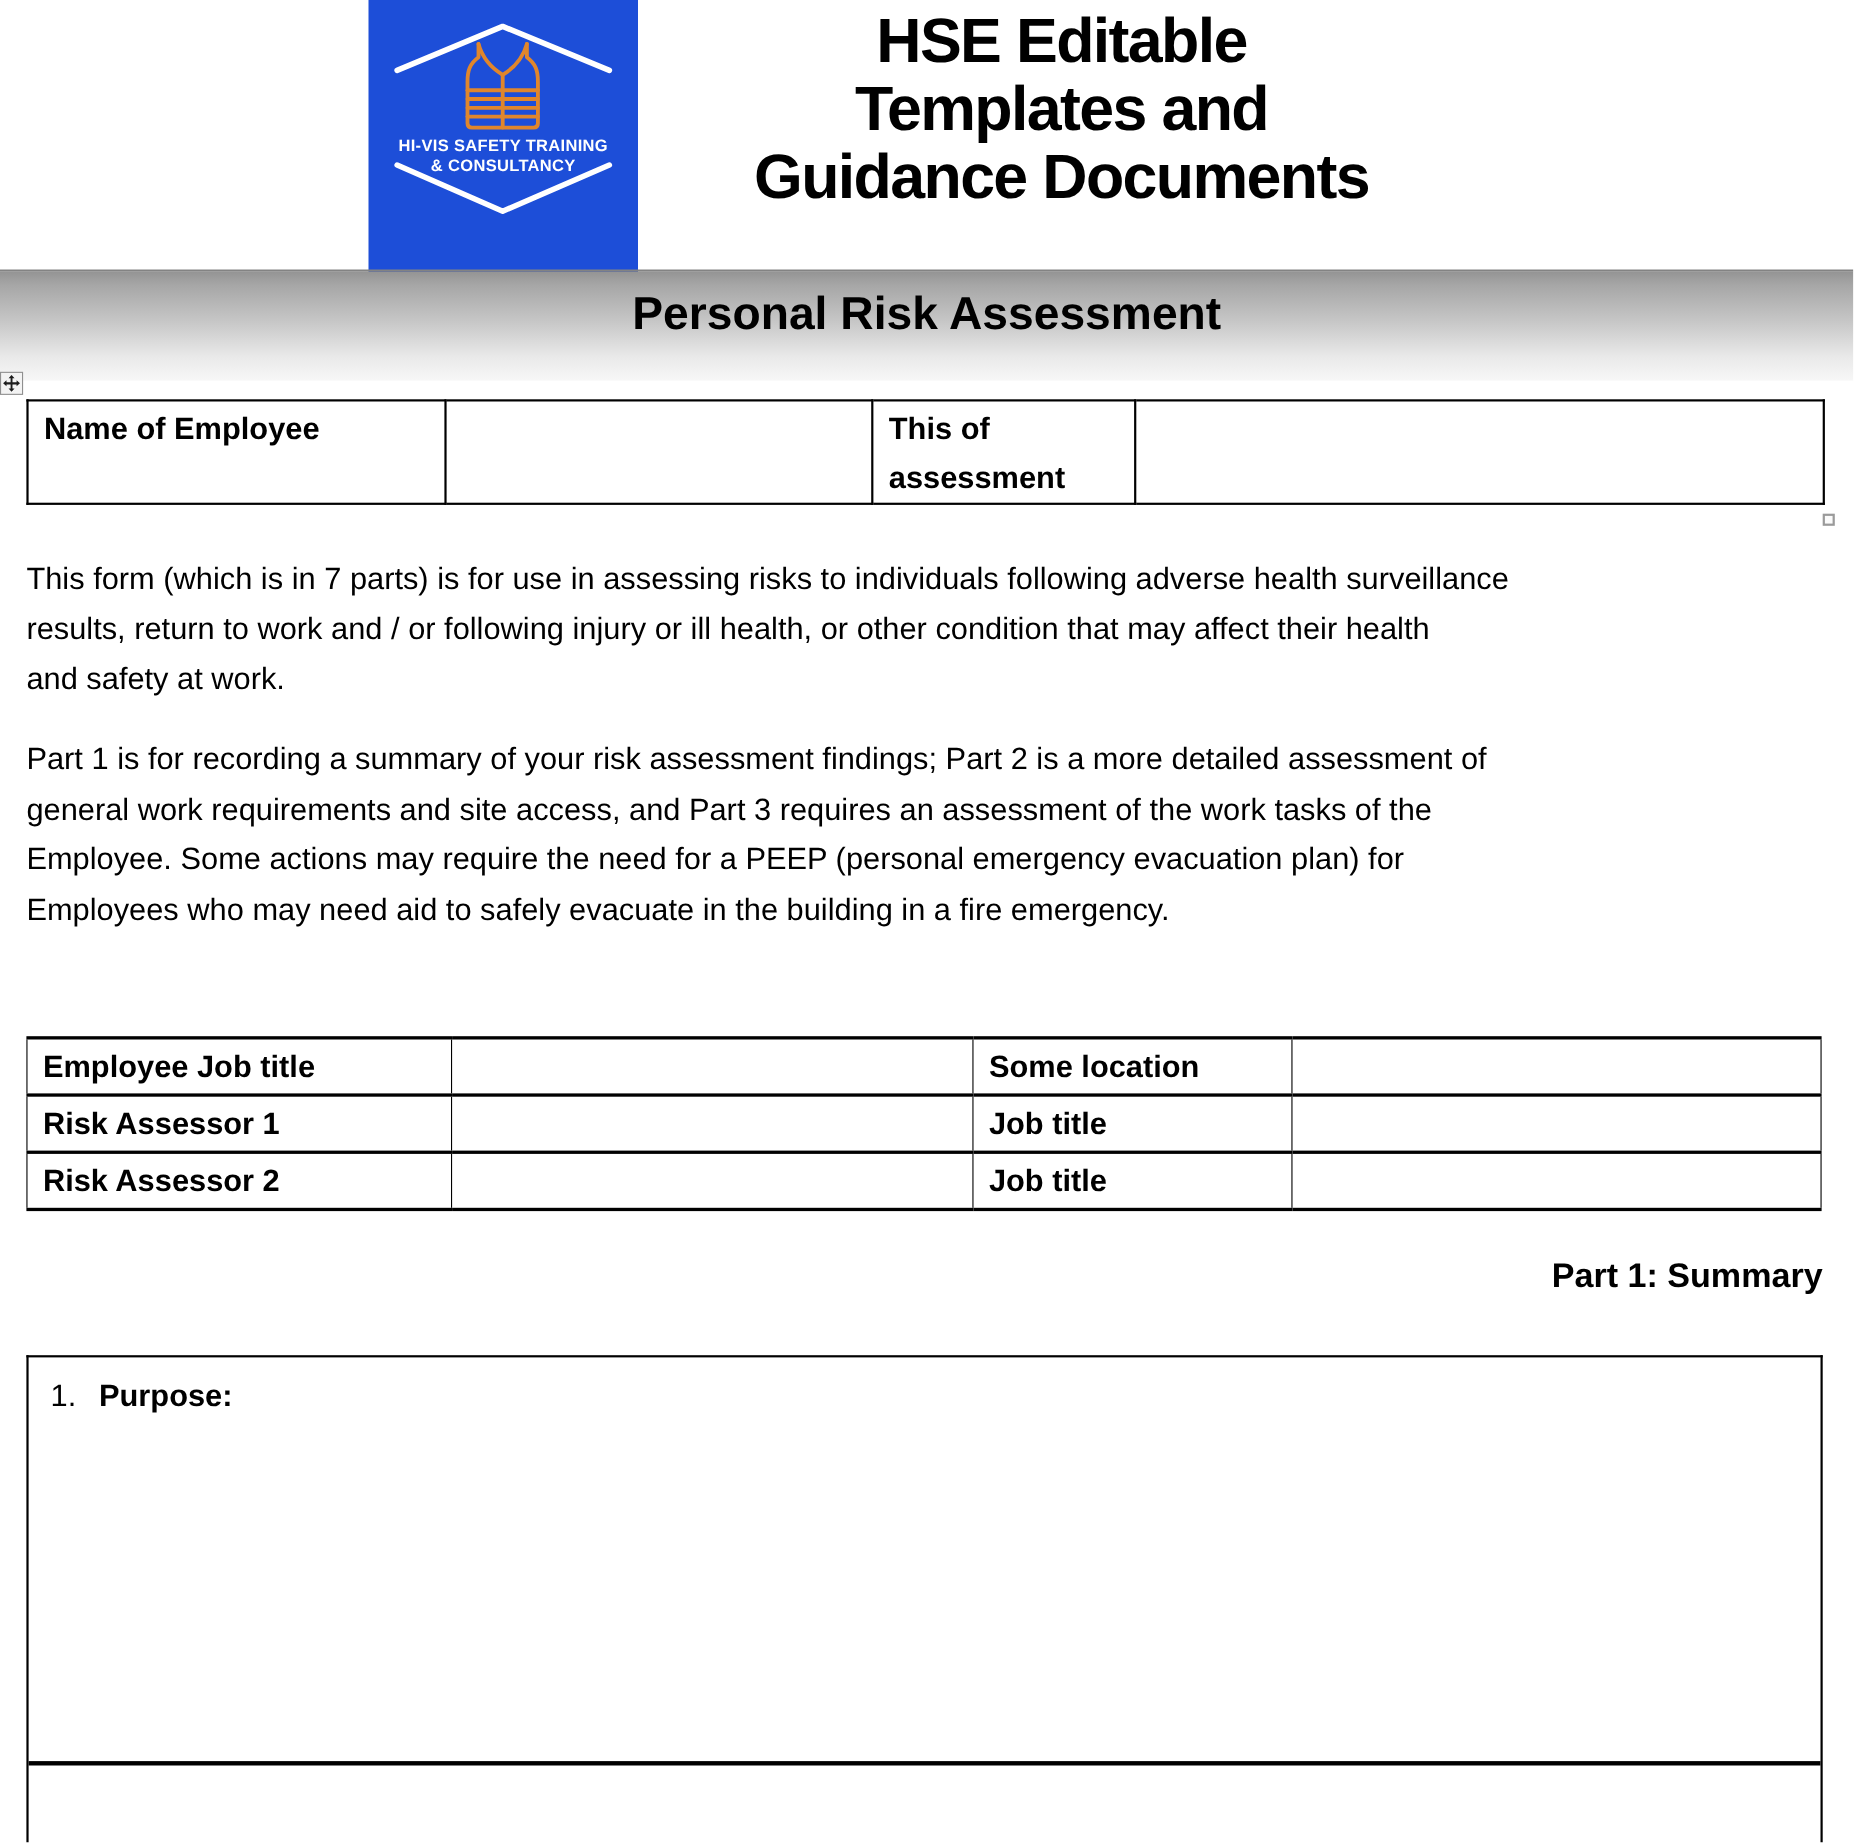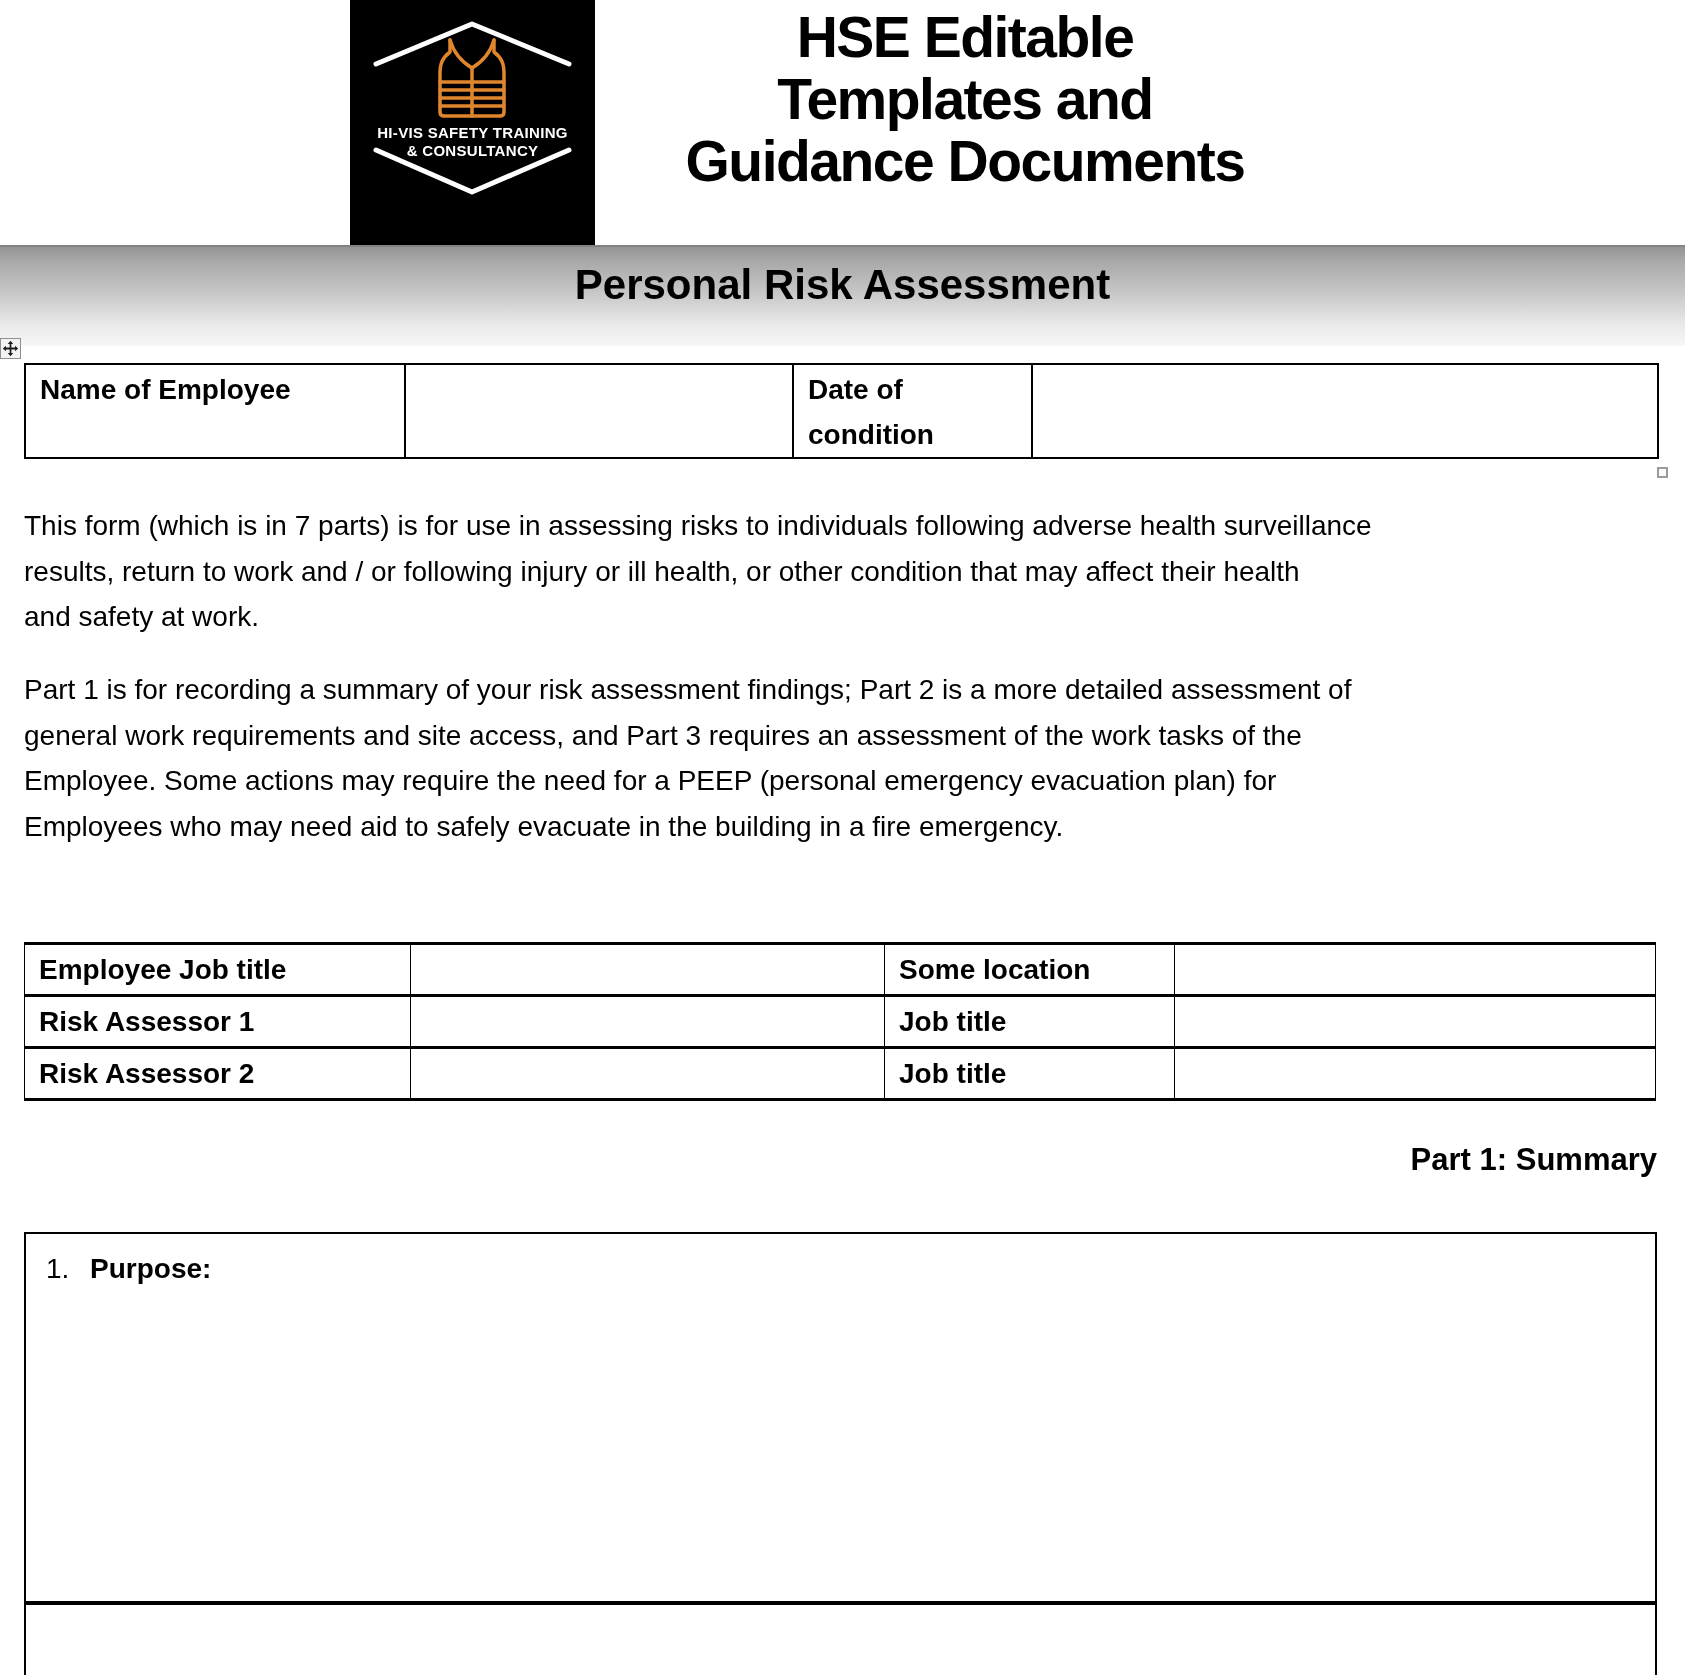--- a/index.html
+++ b/index.html
@@ -1,21 +1,21 @@
 <!DOCTYPE html>
 <html><head>
 <meta charset="utf-8">
 <style>
   html,body{margin:0;padding:0;background:#ffffff;}
   .page{position:relative;width:1685px;height:1675px;background:#fff;overflow:hidden;
         font-family:"Liberation Sans",sans-serif;color:#000;}
   .abs{position:absolute;}
 
   
-  .logo{left:335px;top:0;width:245px;height:279px;background:#000000;margin-left:15px;}
+  .logo{left:335px;top:0;width:245px;height:279px;background:#1d4ed8;}
   .logo svg{position:absolute;left:0;top:0;}
   .logo-text{position:absolute;width:100%;text-align:center;color:#fff;font-weight:bold;
              letter-spacing:.3px;line-height:17px;font-size:15px;}
   .logo-text.l1{top:124px;}
   .logo-text.l2{top:142px;}
 
   
   .doc-title{left:570px;top:6px;width:790px;text-align:center;font-weight:bold;
              font-size:57px;line-height:62px;letter-spacing:-1.5px;white-space:pre-line;}
 
@@ -100,21 +100,21 @@
     <colgroup>
         <col style="width:380px">
         <col style="width:388px">
         <col style="width:239px">
         <col style="width:626px">
       </colgroup>
     <tbody>
         <tr>
       <td class="lbl">Name of Employee</td>
       <td></td>
-      <td class="lbl">Date of condition</td>
+      <td class="lbl">This of assessment</td>
       <td></td>
     </tr>
   </tbody>
     </table>
 
   <div class="abs resize-handle"></div>
 
   <div class="abs para p1">This form (which is in 7 parts) is for use in assessing risks to individuals following adverse health surveillance
 results, return to work and / or following injury or ill health, or other condition that may affect their health
 and safety at work.</div>

